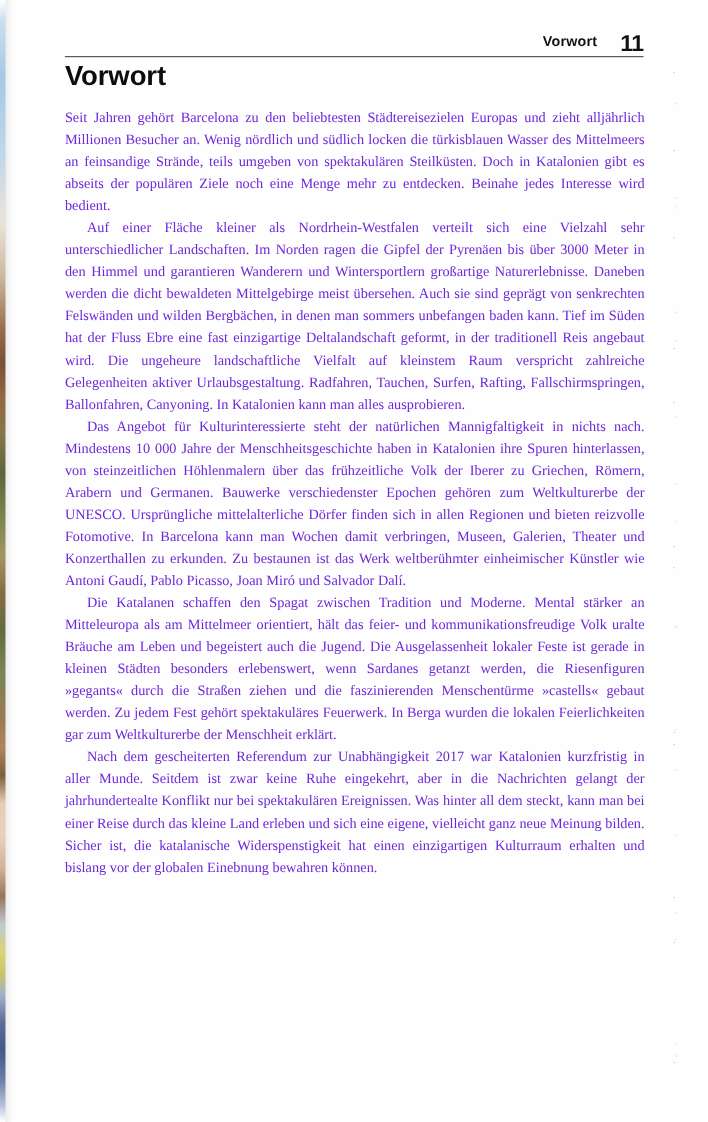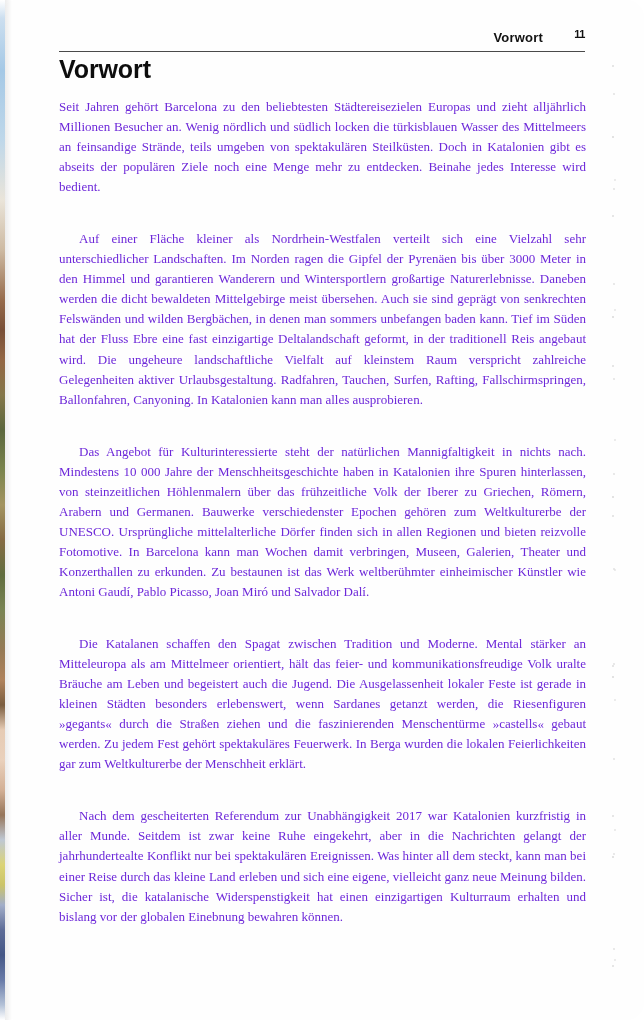--- a/index.html
+++ b/index.html
@@ -108,21 +108,21 @@
   .rh-title {
     position: absolute;
     right: 42px;
     top: 0;
     white-space: nowrap;
   }
   .rh-folio {
     position: absolute;
     right: 0;
     top: -2px;
-    font-size: 11px;
+    font-size: 21px;
     letter-spacing: -0.5px;
   }
   .head-rule {
     position: absolute;
     left: 59px;
     top: 51px;
     width: 526px;
     height: 1px;
     background: #4a4a4a;
   }
@@ -153,21 +153,20 @@
     text-justify: inter-word;
     hyphens: manual;
     color: #6d28d9;
   }
   .body-copy p {
     margin: 0;
     text-indent: 0;
   }
   .body-copy p.indent {
     text-indent: 20px;
-    margin-top: 32px;
   }
   .body-copy p:last-child {
     text-align: justify;
   }
 </style>
 </head>
 <body>
 
 <div class="page">
 

